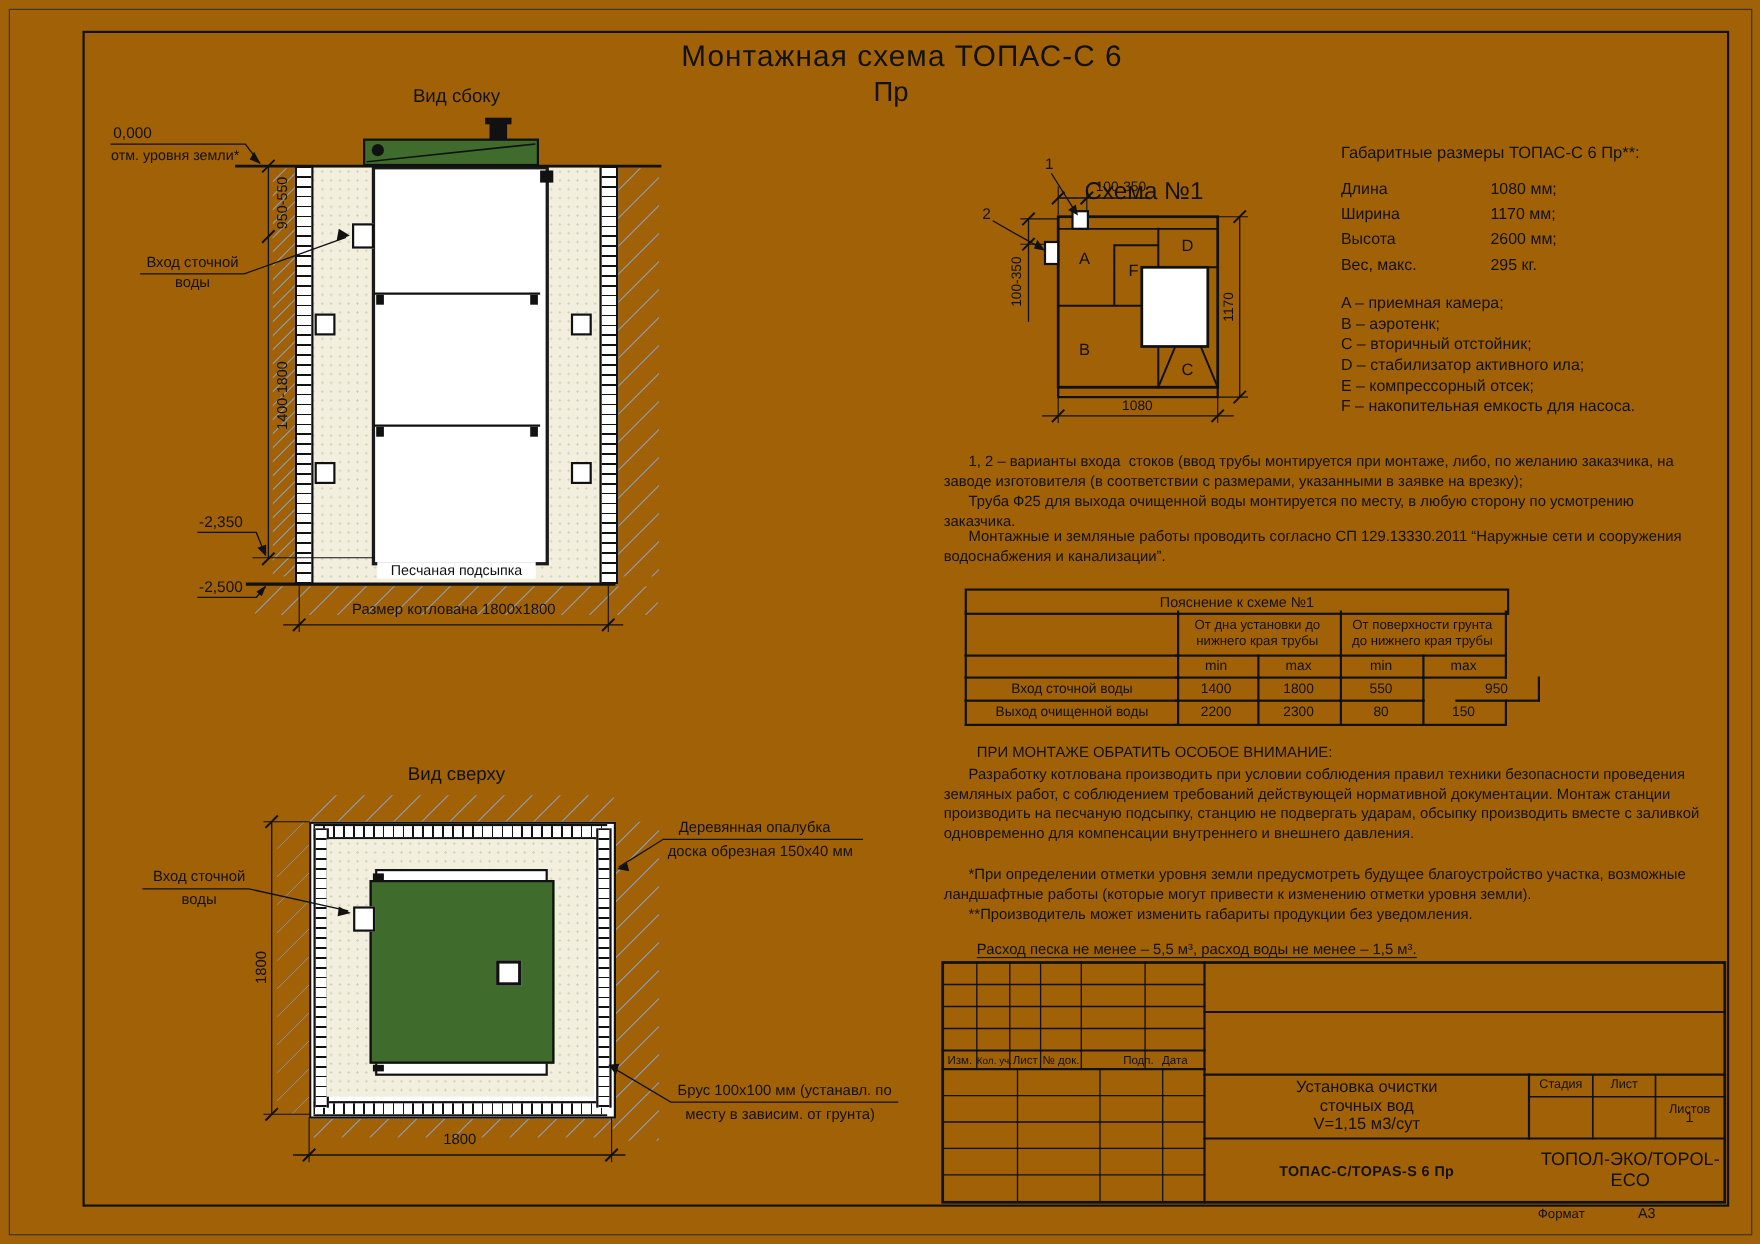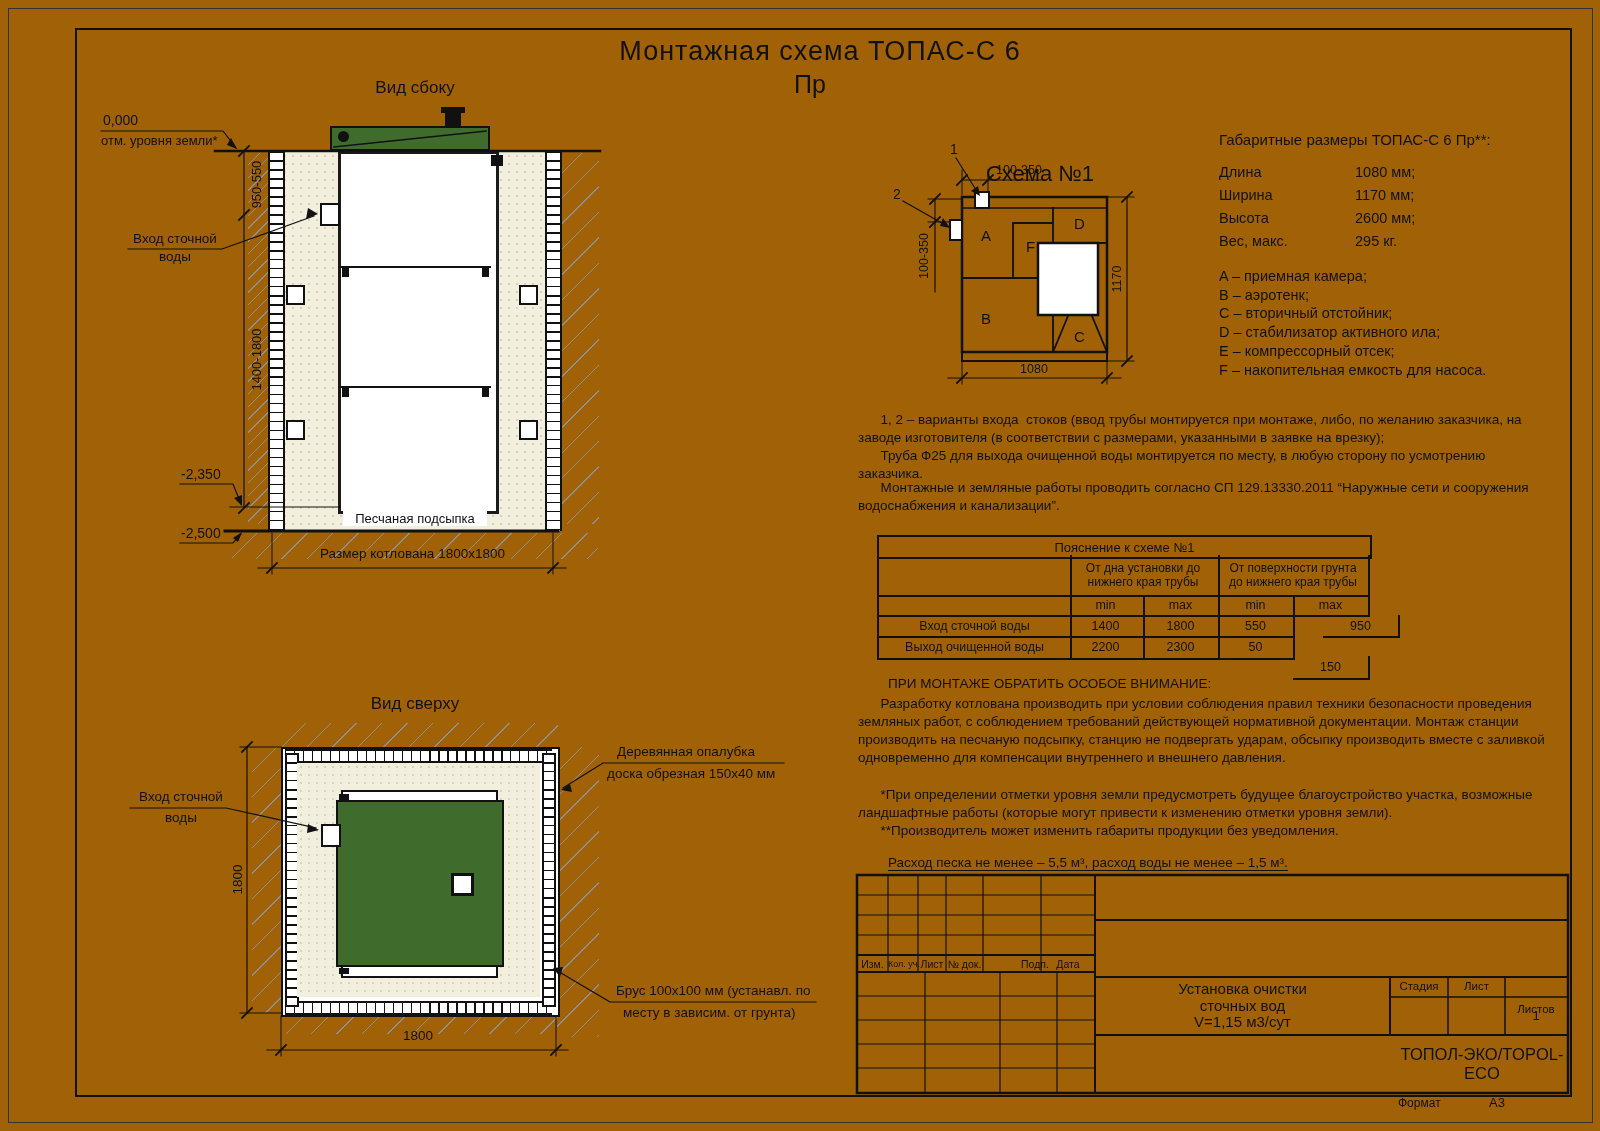--- a/index.html
+++ b/index.html
@@ -171,22 +171,22 @@
 
     <div class="tbl-cell" style="left:877px;top:615px;width:191px;height:21px;border:2px solid #111;border-top:none;font-size:12.5px;">Вход сточной воды</div>
     <div class="tbl-cell" style="left:1068px;top:615px;width:75px;height:21px;border:2px solid #111;border-top:none;border-left:none;font-size:12.5px;">1400</div>
     <div class="tbl-cell" style="left:1143px;top:615px;width:75px;height:21px;border:2px solid #111;border-top:none;border-left:none;font-size:12.5px;">1800</div>
     <div class="tbl-cell" style="left:1218px;top:615px;width:75px;height:21px;border:2px solid #111;border-top:none;border-left:none;font-size:12.5px;">550</div>
     <div class="tbl-cell" style="left:1293px;top:615px;width:75px;height:21px;border:2px solid #111;border-top:none;border-left:none;font-size:12.5px;margin-left:30px;">950</div>
 
     <div class="tbl-cell" style="left:877px;top:636px;width:191px;height:22px;border:2px solid #111;border-top:none;font-size:12.5px;">Выход очищенной воды</div>
     <div class="tbl-cell" style="left:1068px;top:636px;width:75px;height:22px;border:2px solid #111;border-top:none;border-left:none;font-size:12.5px;">2200</div>
     <div class="tbl-cell" style="left:1143px;top:636px;width:75px;height:22px;border:2px solid #111;border-top:none;border-left:none;font-size:12.5px;">2300</div>
-    <div class="tbl-cell" style="left:1218px;top:636px;width:75px;height:22px;border:2px solid #111;border-top:none;border-left:none;font-size:12.5px;">50</div>
-    <div class="tbl-cell" style="left:1293px;top:636px;width:75px;height:22px;border:2px solid #111;border-top:none;border-left:none;font-size:12.5px;margin-top:20px;">150</div>
+    <div class="tbl-cell" style="left:1218px;top:636px;width:75px;height:22px;border:2px solid #111;border-top:none;border-left:none;font-size:12.5px;">80</div>
+    <div class="tbl-cell" style="left:1293px;top:636px;width:75px;height:22px;border:2px solid #111;border-top:none;border-left:none;font-size:12.5px;">150</div>
   </div>
 
   <div class="t" style="left:888px;top:676px;font-size:13.5px;">ПРИ МОНТАЖЕ ОБРАТИТЬ ОСОБОЕ ВНИМАНИЕ:</div>
   <div class="abs pre" style="left:858px;top:695px;width:695px;font-size:13.5px;line-height:18px;">      Разработку котлована производить при условии соблюдения правил техники безопасности проведения
 земляных работ, с соблюдением требований действующей нормативной документации. Монтаж станции
 производить на песчаную подсыпку, станцию не подвергать ударам, обсыпку производить вместе с заливкой
 одновременно для компенсации внутреннего и внешнего давления.</div>
   <div class="abs pre" style="left:858px;top:786px;width:695px;font-size:13.5px;line-height:18px;">      *При определении отметки уровня земли предусмотреть будущее благоустройство участка, возможные
 ландшафтные работы (которые могут привести к изменению отметки уровня земли).
       **Производитель может изменить габариты продукции без уведомления.</div>
@@ -199,20 +199,21 @@
   <div class="t c" style="left:1006px;top:958px;width:58px;font-size:10.5px;">Подп.</div>
   <div class="t c" style="left:1041px;top:958px;width:54px;font-size:10.5px;">Дата</div>
 
   <div class="abs pre c" style="left:1095px;top:981px;width:295px;font-size:15px;line-height:16.5px;white-space:pre;">Установка очистки
 сточных вод
 V=1,15 м3/сут</div>
   <div class="t c" style="left:1390px;top:980px;width:58px;font-size:11.5px;">Стадия</div>
   <div class="t c" style="left:1448px;top:980px;width:57px;font-size:11.5px;">Лист</div>
   <div class="t c" style="left:1505px;top:980px;width:62px;font-size:11.5px;margin-top:23px;">Листов</div>
   <div class="t c" style="left:1505px;top:1008px;width:62px;font-size:13px;">1</div>
+  <div class="tbl-cell" style="left:1095px;top:1035px;width:295px;height:58px;font-size:13px;font-weight:bold;letter-spacing:.4px;">ТОПАС-С/TOPAS-S 6 Пр</div>
   <div class="tbl-cell" style="left:1390px;top:1035px;width:178px;height:58px;font-size:16.5px;justify-content:flex-start;padding-left:6px;box-sizing:border-box;">ТОПОЛ-ЭКО/TOPOL-ECO</div>
 
   <div class="t" style="left:1398px;top:1096px;font-size:12px;">Формат</div>
   <div class="t" style="left:1489px;top:1095px;font-size:13px;">А3</div>
 
   <svg width="1600" height="1131" viewBox="0 0 1600 1131">
     <g stroke="#111" fill="none" stroke-linecap="square">
 
       <g>
         <path d="M215,151 H600" stroke-width="2.5"></path>

